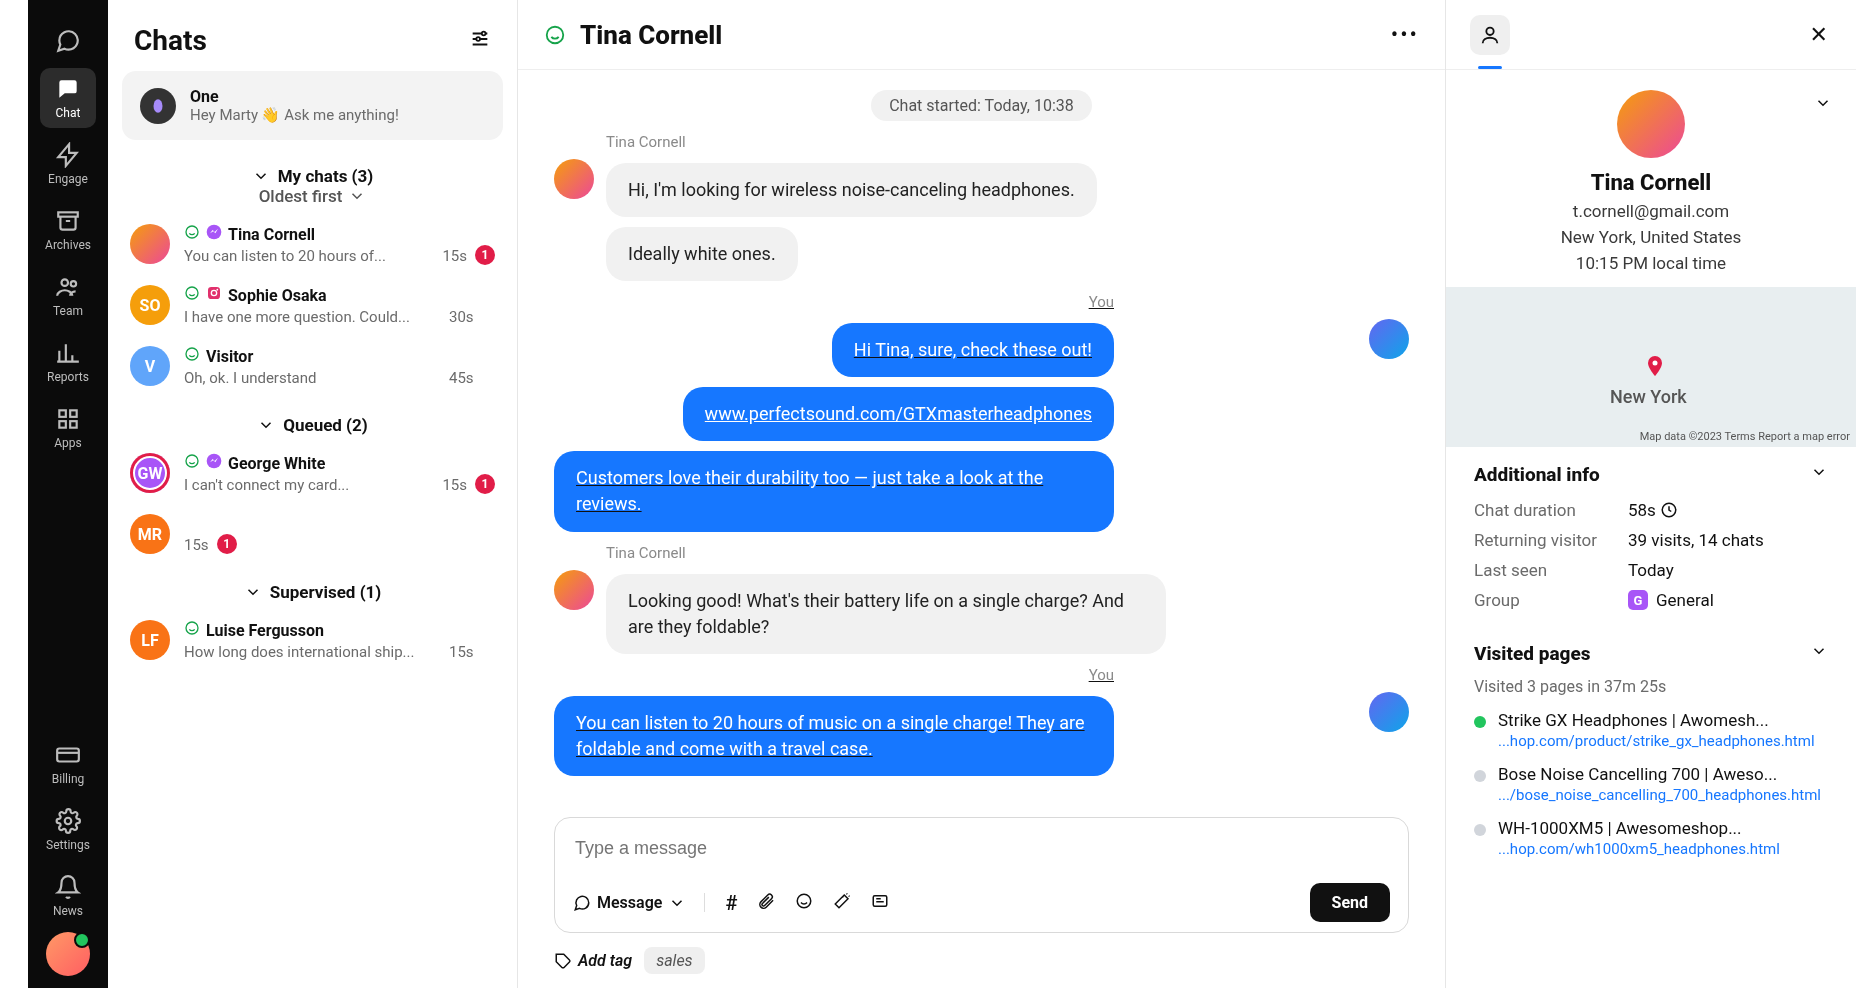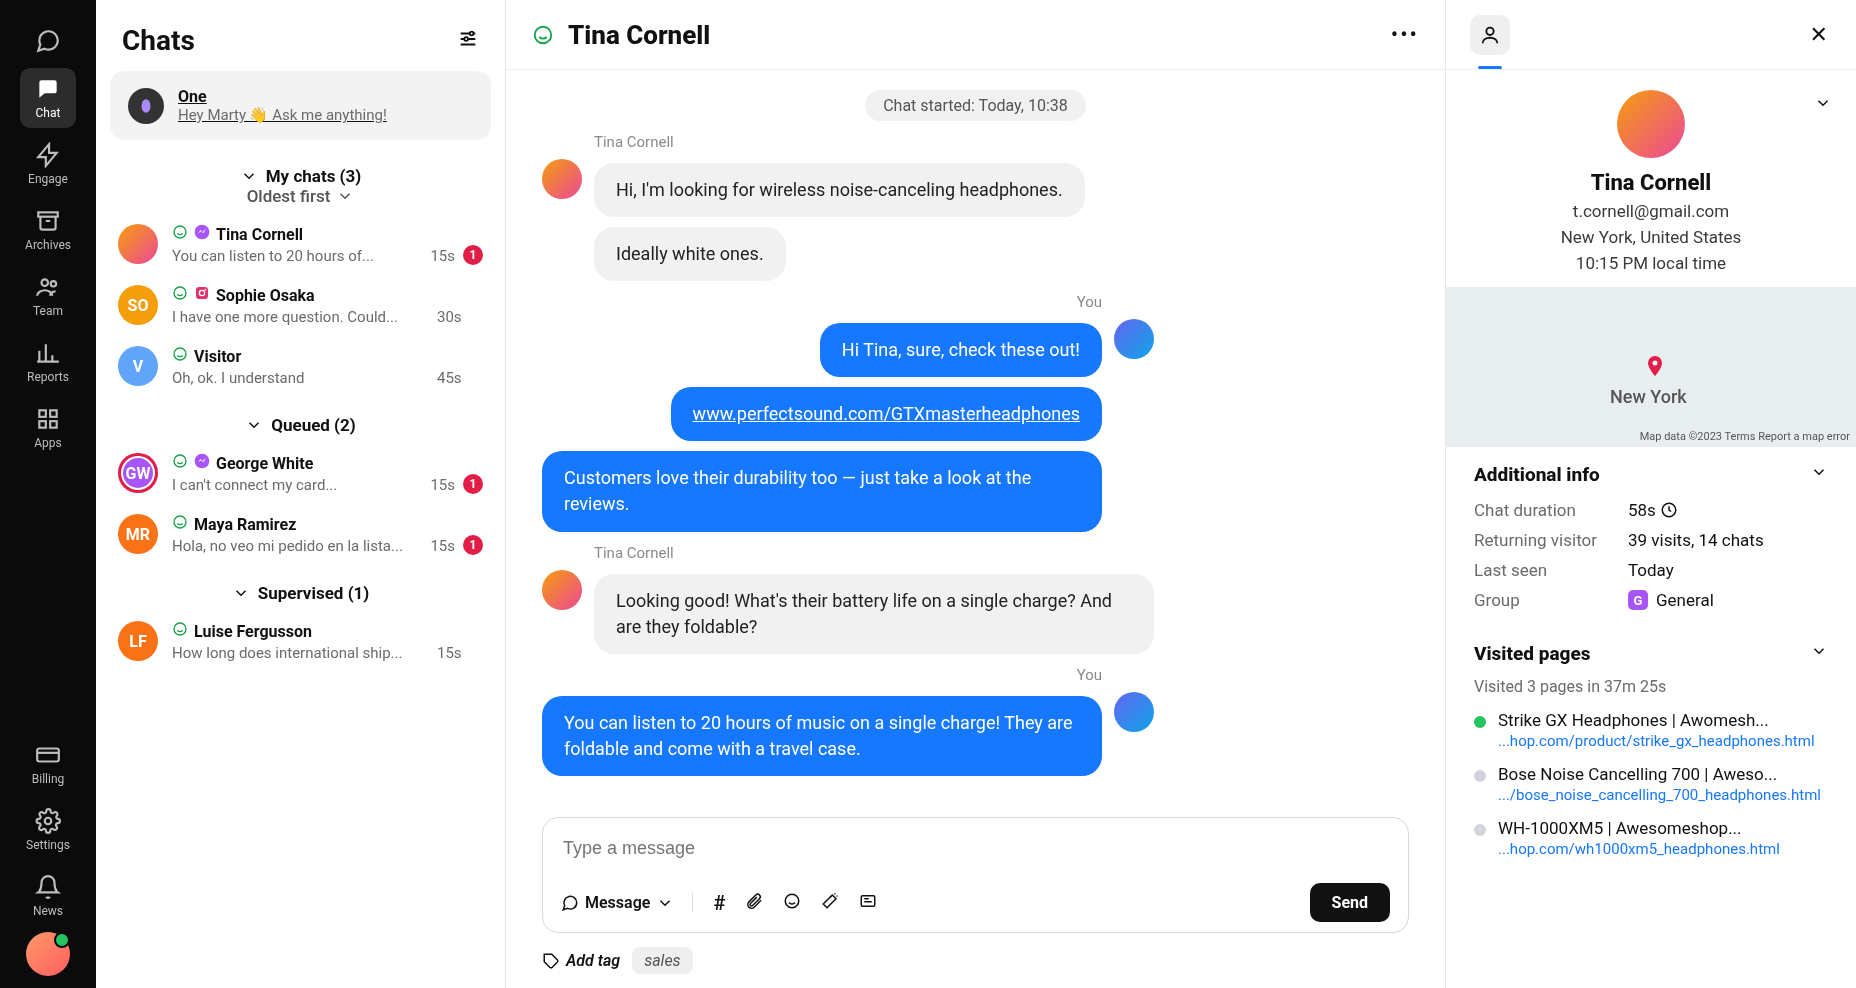--- a/index.html
+++ b/index.html
@@ -1,30 +1,30 @@
 <!DOCTYPE html>
 <html><head>
 <meta charset="utf-8">
 <style>
 * { box-sizing: border-box; margin: 0; padding: 0; }
 body { font-family: -apple-system, BlinkMacSystemFont, "Segoe UI", Roboto, Helvetica, Arial, sans-serif; width: 1856px; height: 988px; overflow: hidden; display: flex; background: #fff; color: #111; }
 
-.rail { width: 96px; background: #0b0b0b; color: #bdbdbd; display: flex; flex-direction: column; align-items: center; padding: 20px 0 12px; font-size: 12px; gap: 6px; }
+.rail { width: 80px; background: #0b0b0b; color: #bdbdbd; display: flex; flex-direction: column; align-items: center; padding: 20px 0 12px; font-size: 12px; gap: 6px; margin-left: 28px; }
 .rail .item { width: 56px; display: flex; flex-direction: column; align-items: center; gap: 4px; padding: 8px 0; border-radius: 10px; cursor: pointer; }
 .rail .item.active { background: #2c2c2c; color: #fff; }
 .rail .spacer { flex: 1; }
 .rail svg { width: 26px; height: 26px; }
 .rail .avatar-me { width: 44px; height: 44px; border-radius: 50%; background: linear-gradient(135deg,#ff9966,#ff5e62); position: relative; }
 .rail .avatar-me::after { content: ""; position: absolute; right: 0; top: 0; width: 12px; height: 12px; background: #22c55e; border: 2px solid #0b0b0b; border-radius: 50%; }
 
 .chatlist { width: 410px; border-right: 1px solid #e6e6e6; display: flex; flex-direction: column; padding: 14px 0; }
 .chatlist .hdr { display: flex; align-items: center; justify-content: space-between; padding: 10px 26px 14px; }
 .chatlist .hdr h1 { font-size: 28px; font-weight: 700; }
 .filter-btn svg { width: 22px; height: 22px; }
-.one-card { margin: 0 14px 18px; background: #f3f3f3; border-radius: 14px; padding: 16px 18px; display: flex; gap: 14px; align-items: center; text-decoration: underline; }
+.one-card { margin: 0 14px 18px; background: #f3f3f3; border-radius: 14px; padding: 16px 18px; display: flex; gap: 14px; align-items: center; }
 .one-card .icon { width: 36px; height: 36px; border-radius: 50%; background: #333; display: flex; align-items: center; justify-content: center; color: #a78bfa; }
 .one-card .title { font-weight: 700; }
 .one-card .sub { color: #6b6b6b; font-size: 15px; }
 .section-hdr { display: flex; align-items: center; justify-content: space-between; padding: 8px 24px; font-size: 17px; font-weight: 700; flex-direction: column; }
 .section-hdr .left { display: flex; align-items: center; gap: 8px; cursor: pointer; }
 .sort { display: flex; align-items: center; gap: 6px; color: #555; font-weight: 500; cursor: pointer; }
 .chat-row { padding: 10px 22px; display: flex; gap: 14px; cursor: pointer; }
 .avatar { width: 40px; height: 40px; border-radius: 50%; background: #ddd; display: flex; align-items: center; justify-content: center; color: #fff; font-weight: 700; flex: 0 0 auto; }
 .avatar.img { background: linear-gradient(135deg,#f59e0b,#ec4899); }
 .row-body { flex: 1; min-width: 0; }
@@ -38,21 +38,21 @@
 
 .conv { flex: 1; display: flex; flex-direction: column; border-right: 1px solid #e6e6e6; }
 .conv-hdr { height: 70px; border-bottom: 1px solid #eee; display: flex; align-items: center; padding: 0 26px; gap: 14px; }
 .conv-hdr .status { width: 22px; height: 22px; }
 .conv-hdr .title { font-size: 26px; font-weight: 800; }
 .conv-hdr .sp { flex: 1; }
 .dotmenu { font-size: 22px; letter-spacing: 2px; cursor: pointer; }
 .msgs { flex: 1; overflow: auto; padding: 20px 36px 12px; display: flex; flex-direction: column; gap: 12px; }
 .chip { align-self: center; background: #f1f1f1; border-radius: 999px; padding: 6px 18px; color: #555; font-size: 16px; }
 .bub-group { display: flex; gap: 12px; }
-.bub-group.right { justify-content: flex-start; }
+.bub-group.right { justify-content: space-between; text-decoration: underline; }
 .col { display: flex; flex-direction: column; gap: 10px; max-width: 560px; }
 .bub { padding: 14px 22px; border-radius: 20px; font-size: 18px; line-height: 1.45; width: fit-content; }
 .in { background: #f1f1f1; color: #222; }
 .out { background: #1677ff; color: #fff; }
 .out a { color: #fff; text-decoration: underline; }
 .meta { color: #8a8a8a; font-size: 15px; margin-bottom: 2px; }
 .right .col { align-items: flex-end; }
 .right .meta { text-align: right; }
 .sm-av { width: 40px; height: 40px; border-radius: 50%; background: linear-gradient(135deg,#f59e0b,#ec4899); flex: 0 0 auto; margin-top: 26px; }
 .sm-av.agent { background: linear-gradient(135deg,#6366f1,#0ea5e9); }
@@ -296,31 +296,20 @@
       </div>
       <div class="preview">I can't connect my card...</div>
     </div>
     <div class="row-meta">
       <span class="time">15s</span>
       <span class="badge">1</span>
     </div>
   </div>
       <div class="chat-row">
     <div class="avatar " style="background:#f97316">MR</div>
-    <div class="row-body">
-      <div class="row-top">
-        <span><svg width="16" height="16" viewBox="0 0 24 24" fill="none" stroke="#16a34a" stroke-width="2">
-                <circle cx="12" cy="12" r="9"></circle>
-                <path d="M8 14s1.5 2 4 2 4-2 4-2M9 9h.01M15 9h.01"></path>
-              </svg></span>
-
-        <span class="name">Maya Ramirez</span>
-      </div>
-      <div class="preview">Hola, no veo mi pedido en la lista...</div>
-    </div>
     <div class="row-meta">
       <span class="time">15s</span>
       <span class="badge">1</span>
     </div>
   </div>
     </div>
 
   <div class="section-hdr" style="margin-top:10px">
     <div class="left">
       <svg class="ic" viewBox="0 0 24 24">

